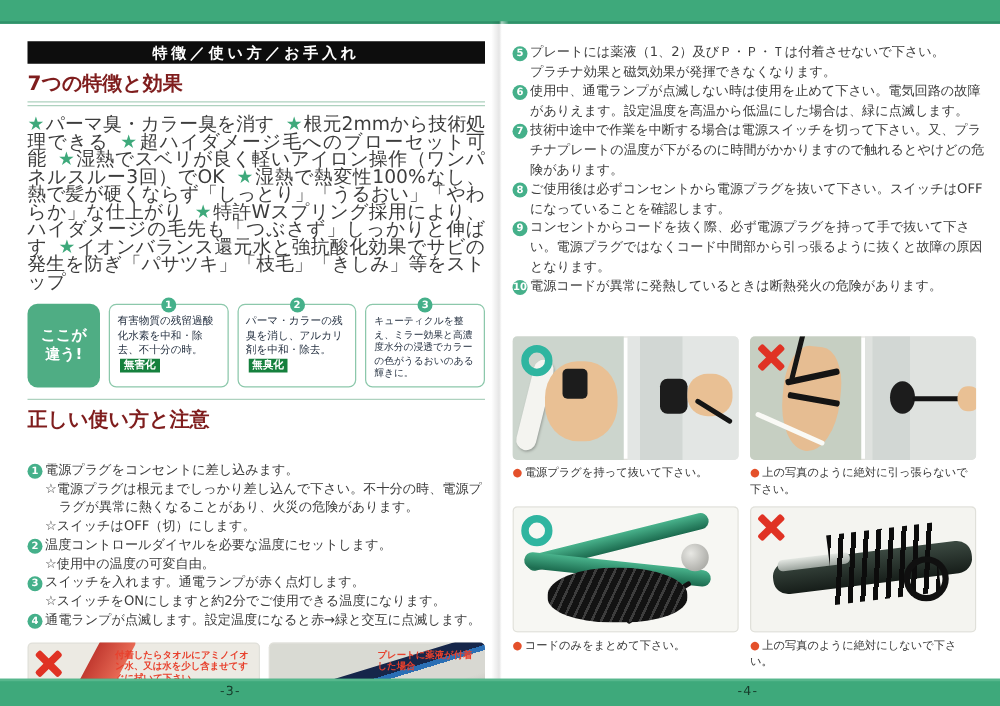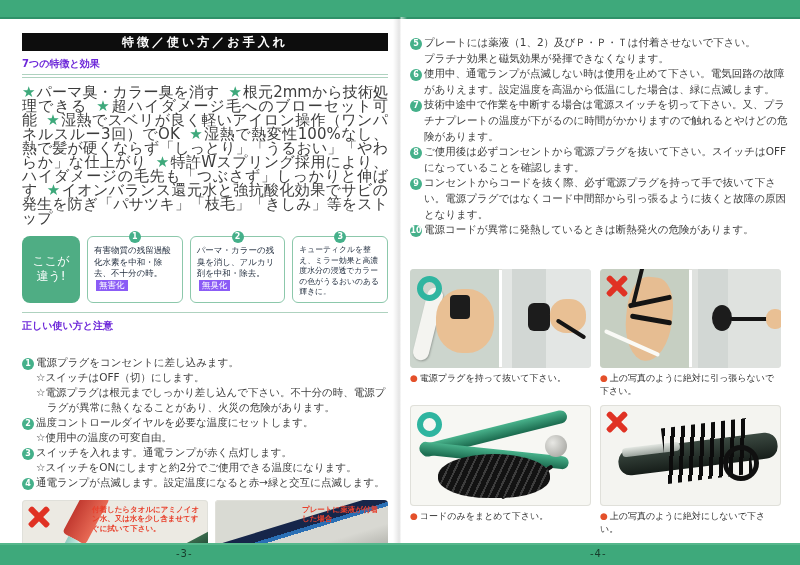--- a/index.html
+++ b/index.html
@@ -16,39 +16,39 @@
   .fold{position:absolute;top:17px;bottom:20px;left:393px;width:14px;
         background:linear-gradient(90deg,rgba(0,0,0,0) 0%,rgba(0,0,0,0.10) 45%,rgba(255,255,255,0.6) 60%,rgba(0,0,0,0) 100%);}
 
   
   .page-left{position:absolute;left:22px;top:33px;width:366px;}
   .page-right{position:absolute;left:410px;top:33px;width:380px;}
 
   
   .header-bar{background:#0d0d0d;color:#fff;text-align:center;font-size:12px;font-weight:bold;
               height:18px;line-height:18px;letter-spacing:3px;}
-  .red-heading{color:#6d28d9;font-size:10px;font-weight:bold;margin-top:6px;}
+  .red-heading{color:#7f1d1d;font-size:16px;font-weight:bold;margin-top:6px;}
   .dbl-rule{height:2px;border-top:1px solid #aed2bf;border-bottom:1px solid #aed2bf;margin-top:3px;}
   .rule{border-top:1px solid #aed2bf;margin-top:9px;}
 
   
   .features{margin-top:7px;font-size:15px;line-height:14px;color:#3c3c3c;text-align:justify;}
   .feat{margin-right:9px;}
   .star{color:#3ea97b;margin-right:1px;}
 
   
   .hl-row{display:flex;gap:7px;margin-top:11px;align-items:stretch;}
-  .hl-badge{width:58px;min-height:46px;background:#4fad84;border-radius:8px;color:#fff;font-weight:normal;
+  .hl-badge{width:58px;min-height:46px;background:#4fad84;border-radius:8px;color:#fff;font-weight:bold;
             font-size:12px;line-height:15px;display:flex;flex-direction:column;align-items:center;justify-content:center;}
   .hl-box{flex:1;border:1px solid #8cc8ab;border-radius:6px;background:#fff;position:relative;
           padding:8px 5px 4px 6px;font-size:8.5px;line-height:11.5px;color:#1f2b3c;}
   .hl-box.small{font-size:7.8px;line-height:10.5px;}
   .bnum{position:absolute;top:-6px;left:50%;transform:translateX(-50%);width:12px;height:12px;border-radius:50%;
         background:#45b08a;color:#fff;font-size:8px;font-weight:bold;line-height:12px;text-align:center;}
-  .tag{display:inline-block;background:#8b5cf6;color:#fff;font-weight:normal;padding:0 3px;margin-left:2px;}
+  .tag{display:inline-block;background:#15803d;color:#fff;font-weight:bold;padding:0 3px;margin-left:2px;}
   .tag:empty{display:none;}
 
   
   .steps{margin-top:22px;font-size:10.5px;line-height:15px;color:#3c3c3c;}
   .sline{padding-left:14px;text-indent:-14px;}
   .sline.sub{padding-left:25px;text-indent:-11px;}
   .sline.cont{padding-left:14px;text-indent:0;}
   .num{display:inline-block;width:12px;height:12px;border-radius:50%;background:#45b08a;color:#fff;
        font-size:8px;font-weight:bold;line-height:12px;text-align:center;margin-right:2px;vertical-align:0px;text-indent:0;}
   .num:empty{display:none;}
@@ -159,22 +159,22 @@
         </div>
     </div>
 
     <div class="rule"></div>
 
     <div class="red-heading">正しい使い方と注意</div>
 
     <div class="steps">
 
     <div class="sline step"><span class="num">1</span><span>電源プラグをコンセントに差し込みます。</span></div>
+        <div class="sline sub"><span>☆電源プラグは根元までしっかり差し込んで下さい。不十分の時、電源プラグが異常に熱くなることがあり、火災の危険があります。</span></div>
         <div class="sline sub"><span>☆スイッチはOFF（切）にします。</span></div>
-        <div class="sline sub"><span>☆電源プラグは根元までしっかり差し込んで下さい。不十分の時、電源プラグが異常に熱くなることがあり、火災の危険があります。</span></div>
         <div class="sline step"><span class="num">2</span><span>温度コントロールダイヤルを必要な温度にセットします。</span></div>
         <div class="sline sub"><span>☆使用中の温度の可変自由。</span></div>
         <div class="sline step"><span class="num">3</span><span>スイッチを入れます。通電ランプが赤く点灯します。</span></div>
         <div class="sline sub"><span>☆スイッチをONにしますと約2分でご使用できる温度になります。</span></div>
         <div class="sline step"><span class="num">4</span><span>通電ランプが点滅します。設定温度になると赤→緑と交互に点滅します。</span></div>
       </div>
 
     <div class="photo-row">
       <div class="pcard1">
         <div class="photo ph-l1">

